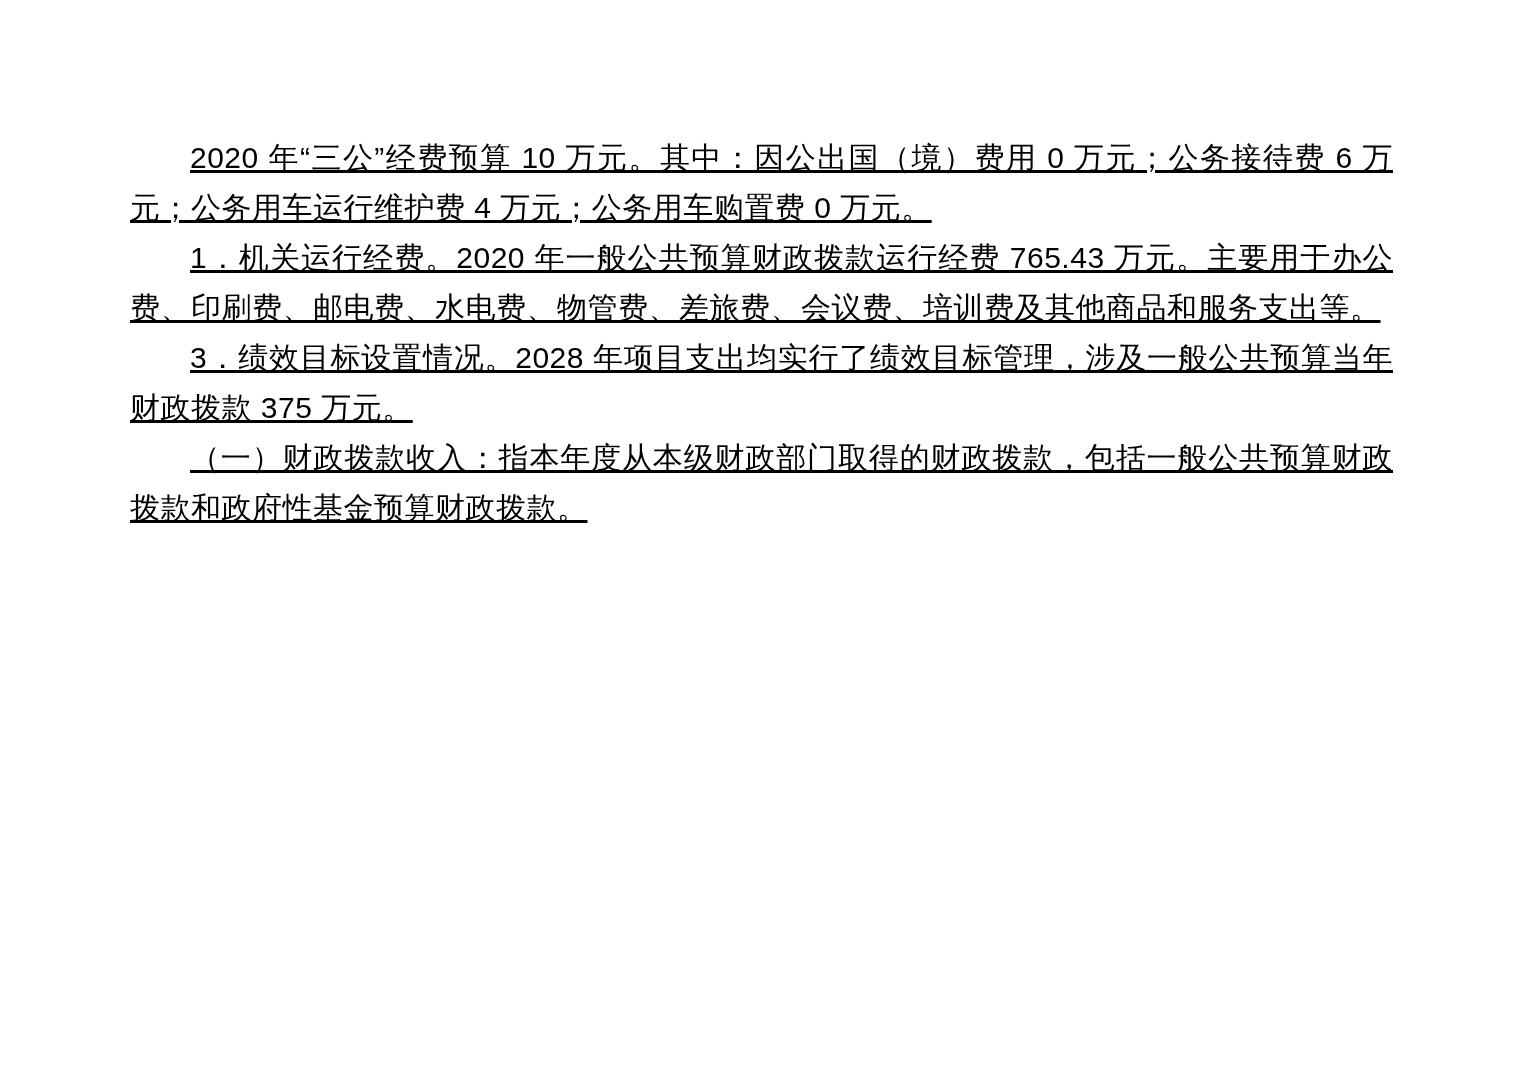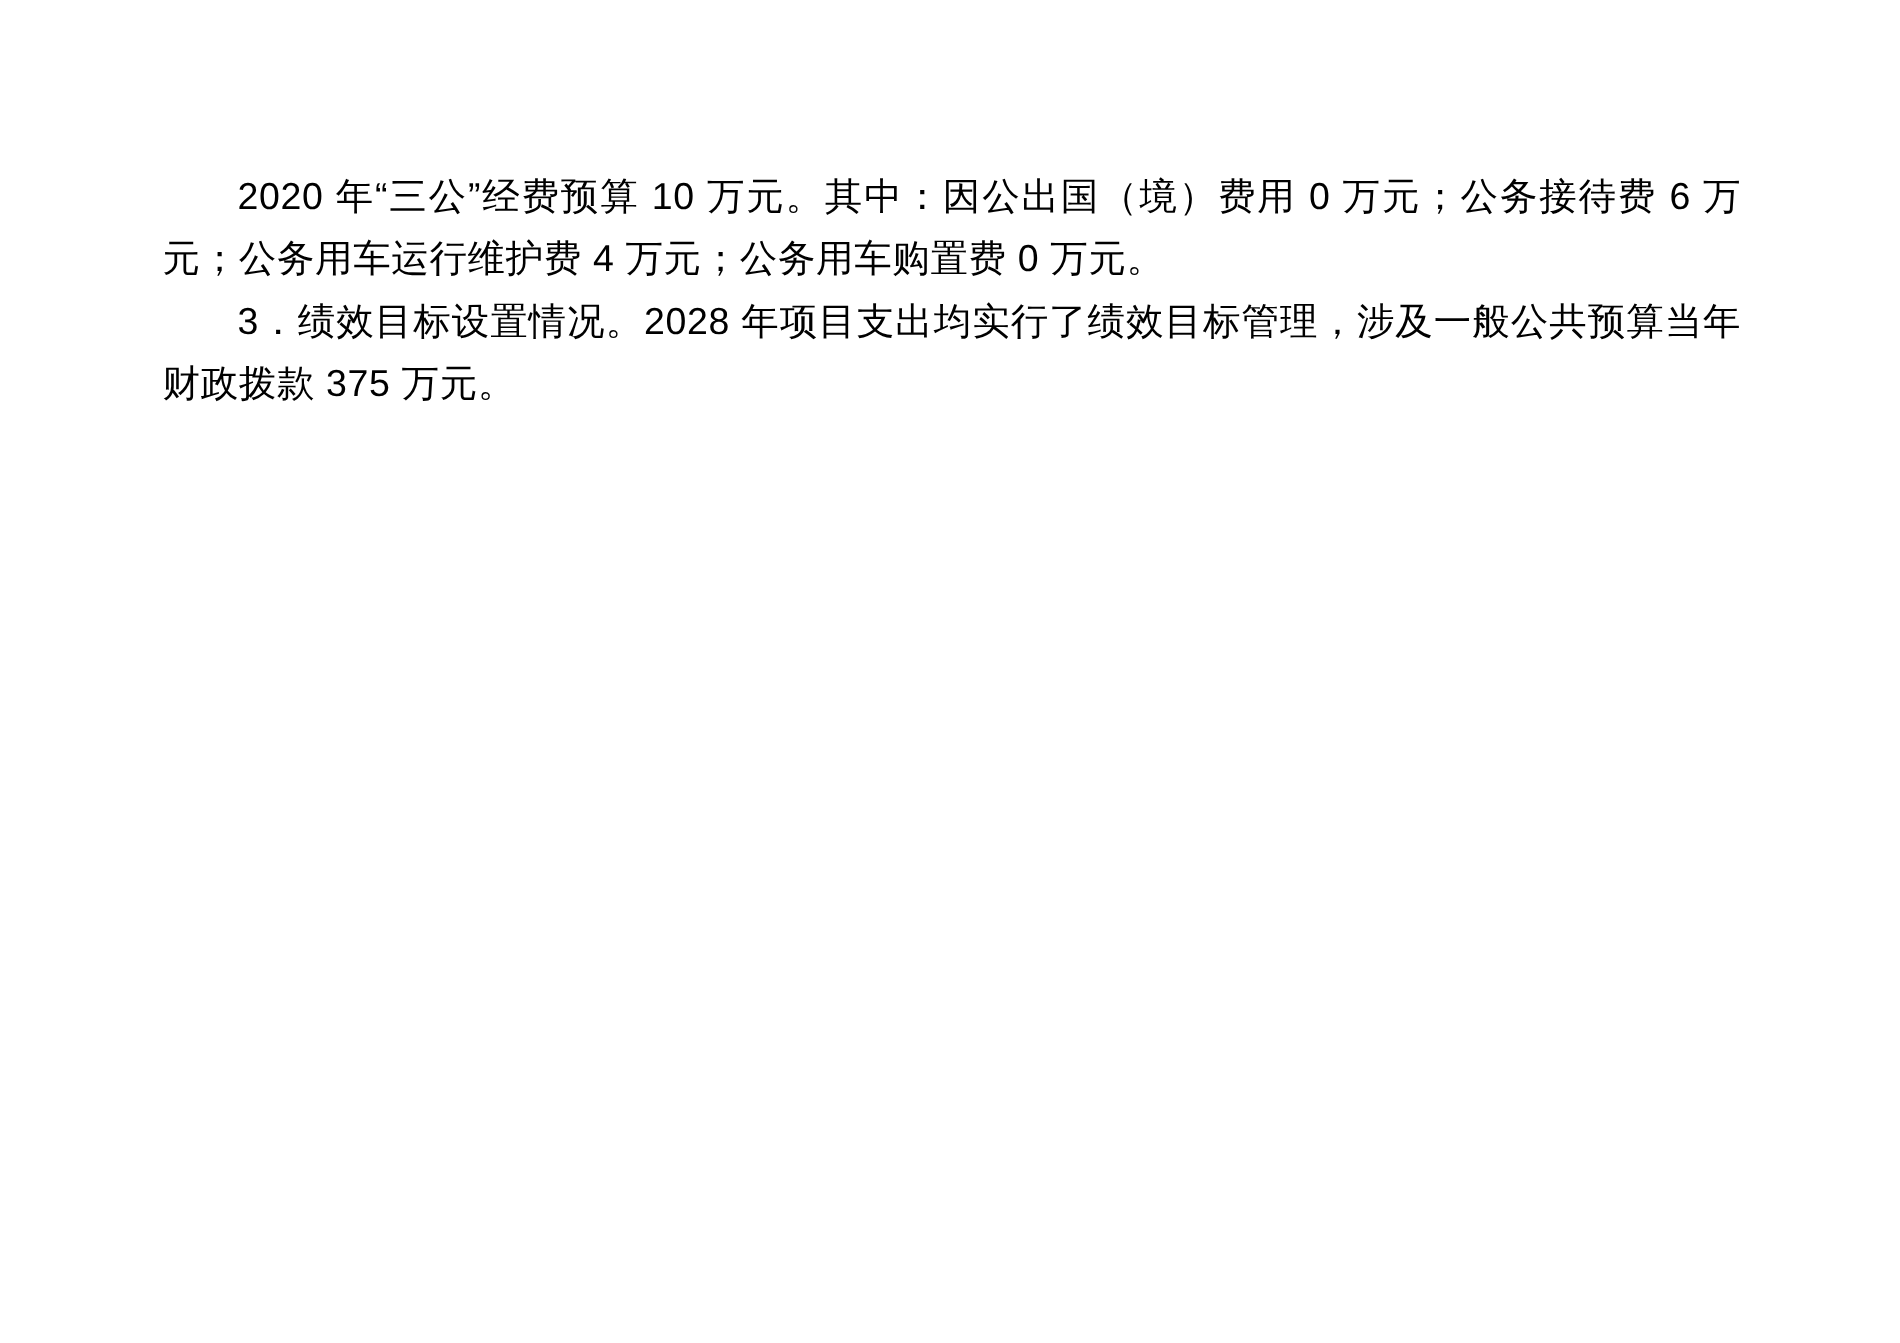--- a/index.html
+++ b/index.html
@@ -18,27 +18,30 @@
     left: 130px;
     top: 133px;
     width: 1263px;
     color: #000000;
     font-family: "Liberation Sans", "DejaVu Sans", sans-serif;
     font-size: 30px;
     line-height: 50px;
     font-weight: 400;
     text-align: justify;
     letter-spacing: 0.5px;
+    text-decoration: underline;
   }
   .para {
     margin: 0;
     padding: 0;
     text-indent: 2em;
     word-break: break-all;
   }
 </style>
 </head>
 <body style="background: rgb(255, 255, 255);">
 
 <div class="doc" style="color: rgb(0, 0, 0);">
   <p class="para">2020 年“三公”经费预算 10 万元。其中：因公出国（境）费用 0 万元；公务接待费 6 万元；公务用车运行维护费 4 万元；公务用车购置费 0 万元。</p>
+  <p class="para">1．机关运行经费。2020 年一般公共预算财政拨款运行经费 765.43 万元。主要用于办公费、印刷费、邮电费、水电费、物管费、差旅费、会议费、培训费及其他商品和服务支出等。</p>
   <p class="para">3．绩效目标设置情况。2028 年项目支出均实行了绩效目标管理，涉及一般公共预算当年财政拨款 375 万元。</p>
+  <p class="para">（一）财政拨款收入：指本年度从本级财政部门取得的财政拨款，包括一般公共预算财政拨款和政府性基金预算财政拨款。</p>
 </div>
 
 </body></html>

